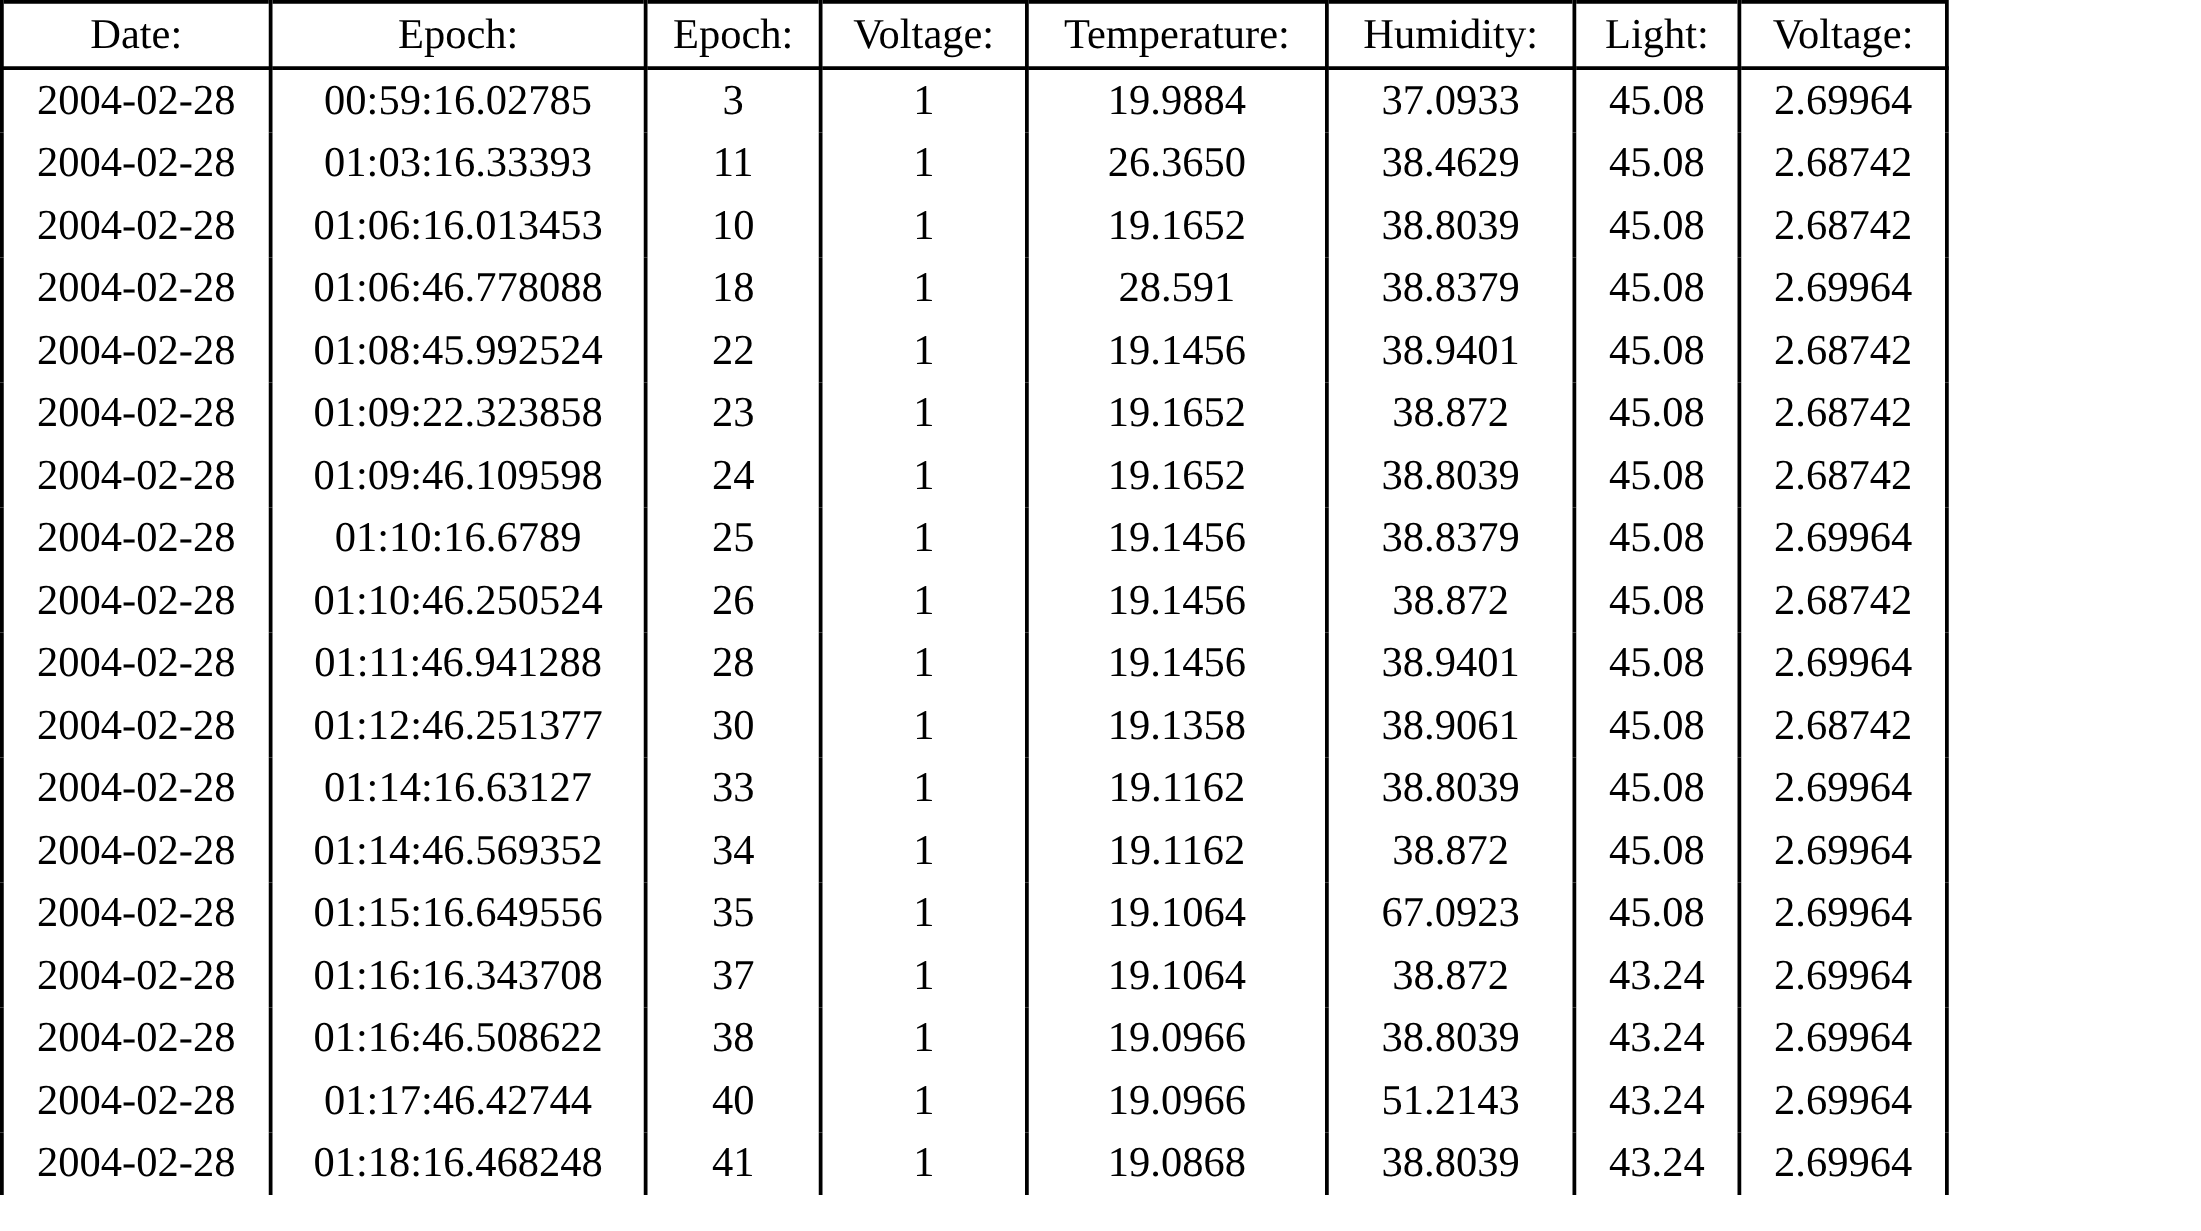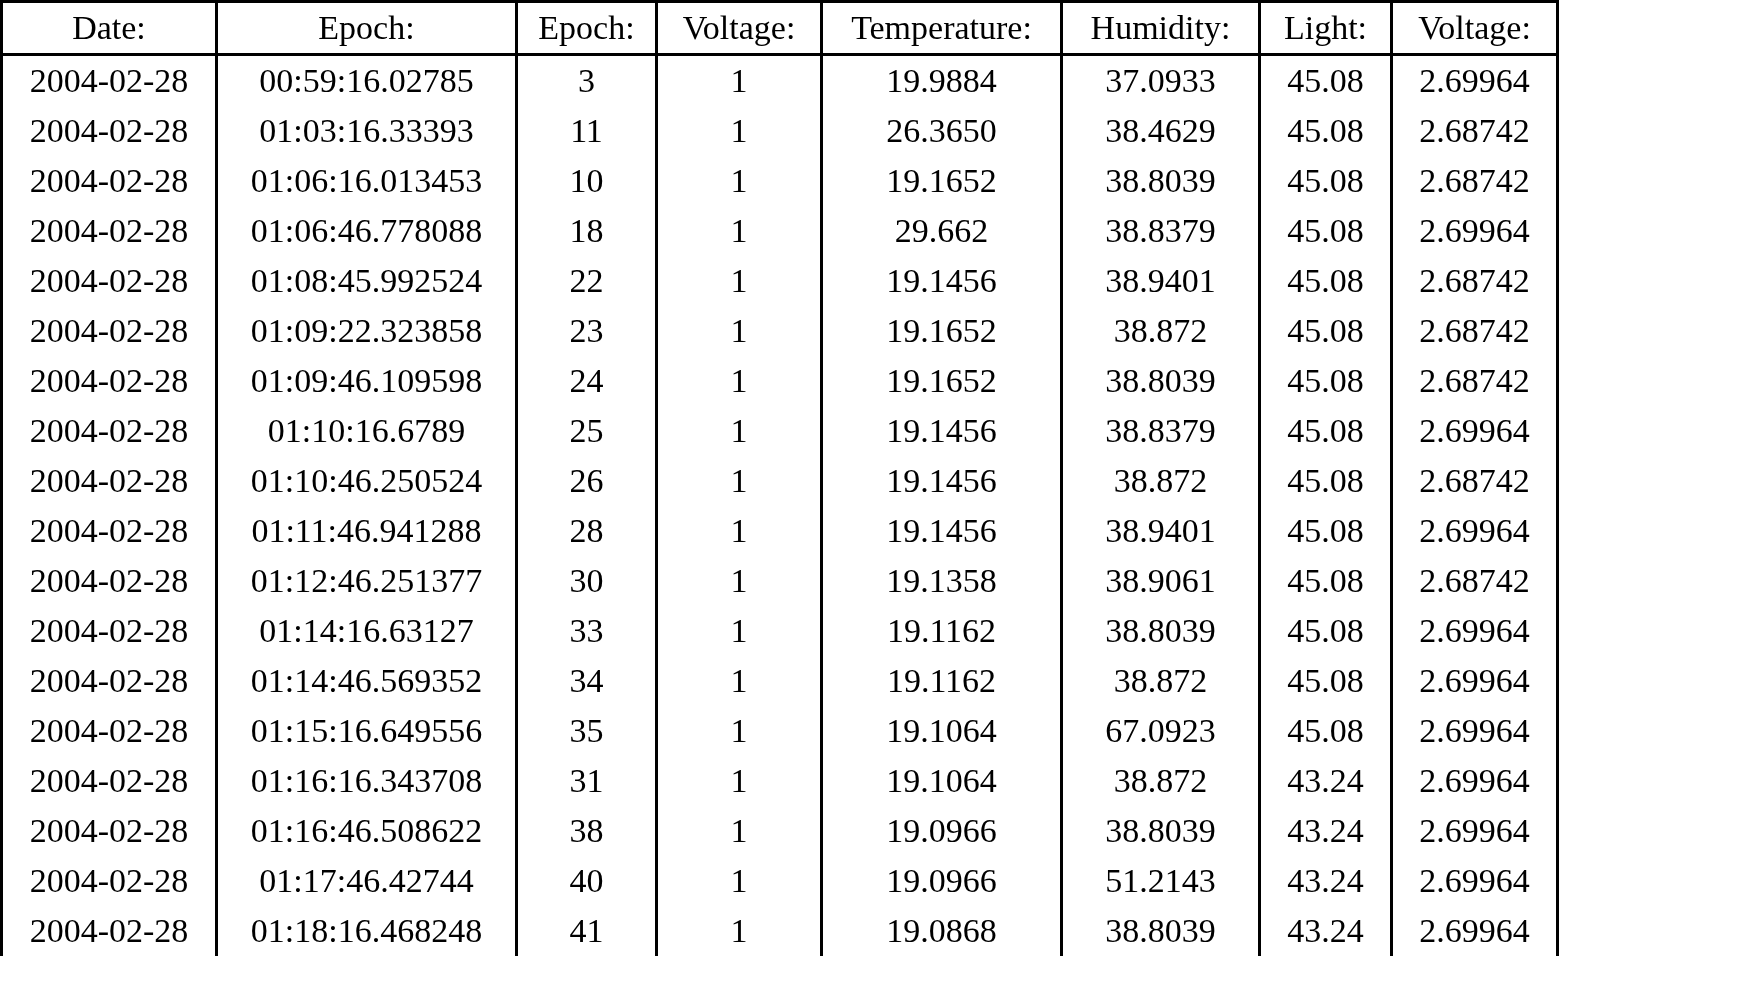--- a/index.html
+++ b/index.html
@@ -106,21 +106,21 @@
           <td>19.1652</td>
           <td>38.8039</td>
           <td>45.08</td>
           <td>2.68742</td>
         </tr>
         <tr>
           <td>2004-02-28</td>
           <td>01:06:46.778088</td>
           <td>18</td>
           <td>1</td>
-          <td>29.662</td>
+          <td>28.591</td>
           <td>38.8379</td>
           <td>45.08</td>
           <td>2.69964</td>
         </tr>
         <tr>
           <td>2004-02-28</td>
           <td>01:08:45.992524</td>
           <td>22</td>
           <td>1</td>
           <td>19.1456</td>
@@ -214,21 +214,21 @@
           <td>35</td>
           <td>1</td>
           <td>19.1064</td>
           <td>67.0923</td>
           <td>45.08</td>
           <td>2.69964</td>
         </tr>
         <tr>
           <td>2004-02-28</td>
           <td>01:16:16.343708</td>
-          <td>31</td>
+          <td>37</td>
           <td>1</td>
           <td>19.1064</td>
           <td>38.872</td>
           <td>43.24</td>
           <td>2.69964</td>
         </tr>
         <tr>
           <td>2004-02-28</td>
           <td>01:16:46.508622</td>
           <td>38</td>

